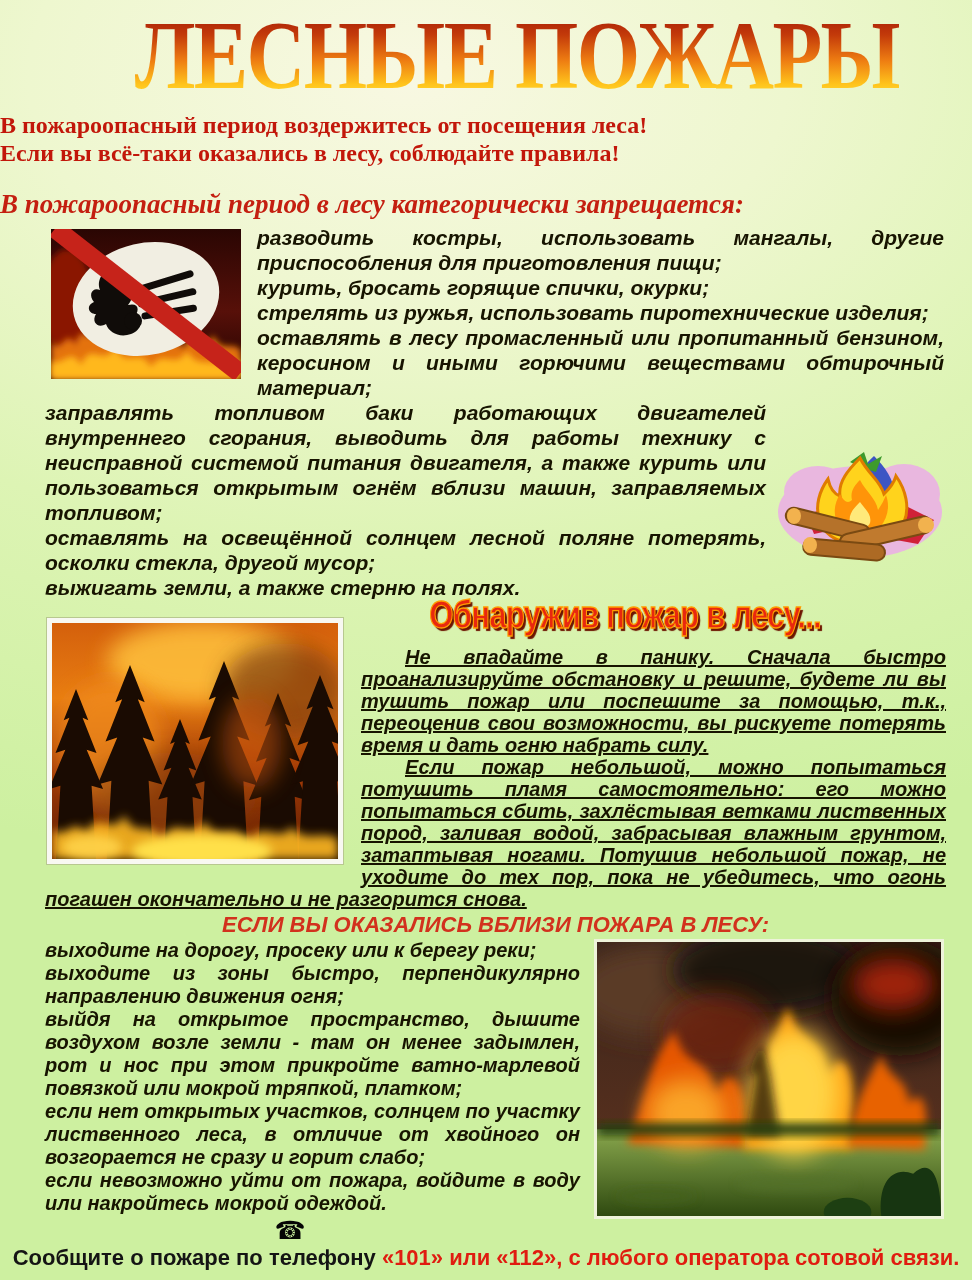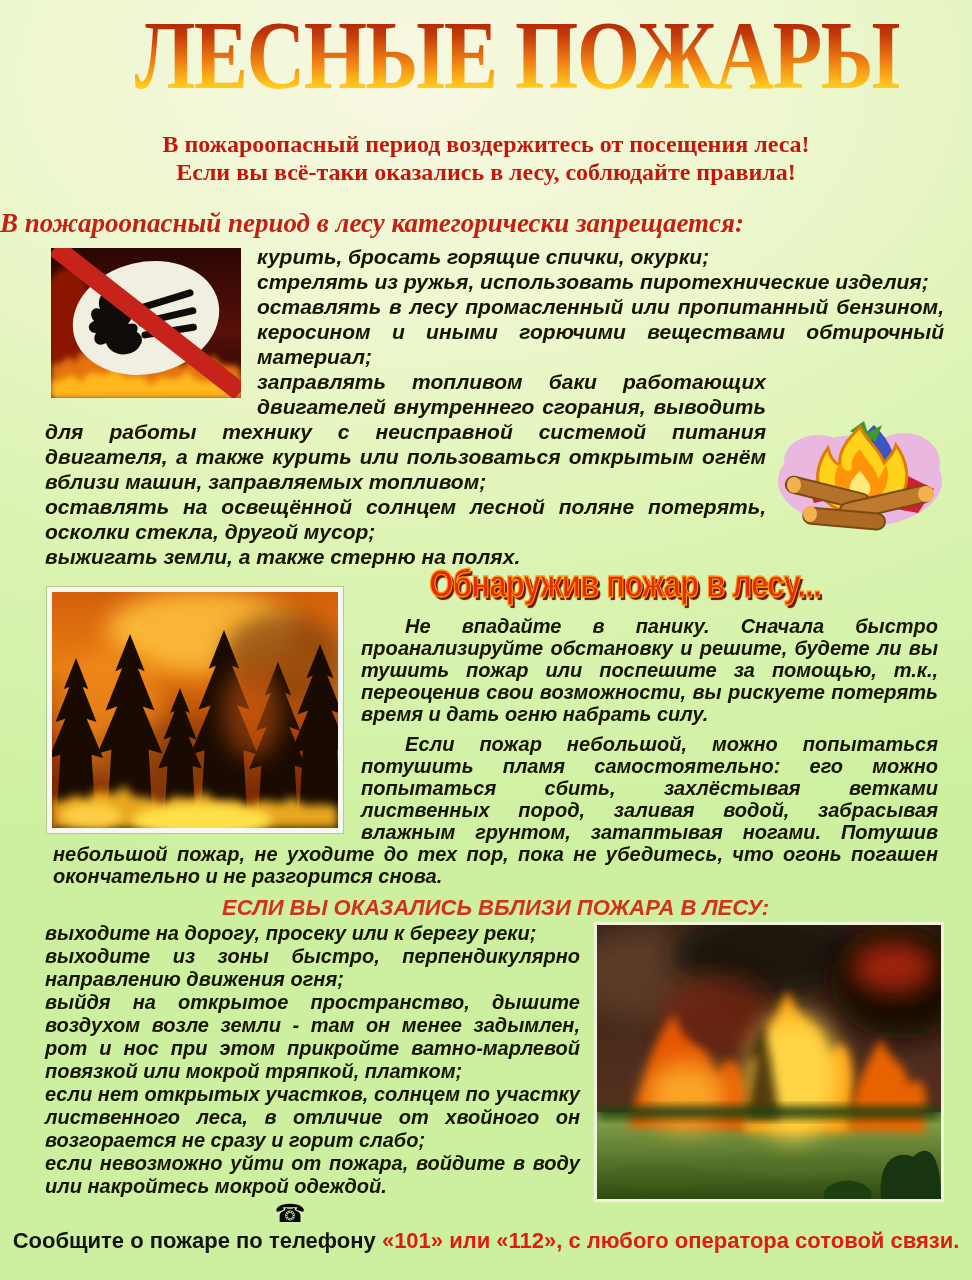--- a/index.html
+++ b/index.html
@@ -10,33 +10,33 @@
     font-family:"Liberation Sans",sans-serif;
   }
   
   h1.title{margin:0;padding-top:4px;text-align:right;
     font-family:"Liberation Serif",serif;font-weight:bold;font-size:97px;line-height:103px;}
   h1.title .grad{
     display:inline-block;transform:scaleX(.84);letter-spacing:-2px;
     background:linear-gradient(180deg,#9c1206 2%,#c33a0a 30%,#ee7d12 55%,#ffc41c 78%,#ffef4c 100%);
     -webkit-background-clip:text;background-clip:text;color:transparent;}
   
-  .intro{margin-top:23px;text-align:center;font-family:"Liberation Serif",serif;
+  .intro{margin-top:4px;font-family:"Liberation Serif",serif;
     font-weight:bold;font-size:24px;line-height:28px;color:#c2170a;}
   
   h2.h-forbidden{margin:22px 0 0;text-align:left;font-family:"Liberation Serif",serif;
     font-style:italic;font-weight:bold;font-size:27px;line-height:30px;color:#c41f10;}
   
   .flow{font-weight:bold;font-style:italic;color:#171400;text-align:justify;}
   .s1{padding:6px 28px 0 45px;font-size:21px;line-height:25px;}
   .s1 p{margin:0;}
   .img-nofire{float:left;width:190px;height:150px;margin:4px 16px 0 6px;}
   .img-campfire{float:right;width:168px;height:112px;margin:50px 0 4px 10px;}
   .s2{padding:0 26px 0 45px;font-size:20px;line-height:22px;margin-top:-8px;}
-  .s2 p{margin:8px;}
+  .s2 p{margin:0;text-decoration:underline;}
   .ind{text-indent:44px;}
   .img-forest{float:left;width:296px;height:246px;margin:26px 18px 6px 2px;
     background:#f8f8f2;padding:5px;box-sizing:border-box;box-shadow:0 0 0 1px #b8c890;}
   h2.wordart{margin:0 0 8px;text-align:center;font-style:normal;font-weight:bold;
     font-size:38px;line-height:46px;letter-spacing:-1px;color:#e8280f;
     -webkit-text-stroke:1.3px #ff9d00;text-shadow:3px 3px 1px #6d1502;
     transform:scaleX(.82);}
   h3.h-near{margin:2px 0 0;text-align:center;font-size:22px;line-height:25px;
     font-weight:bold;font-style:italic;color:#d2311d;}
   .s3{padding:2px 28px 0 45px;font-size:20px;line-height:23px;}
@@ -88,20 +88,21 @@
         <g fill="#100c09">
           <rect x="84" y="58" width="60" height="7" rx="3.5" transform="rotate(-17 84 58)"></rect>
           <rect x="86" y="72" width="60" height="7" rx="3.5" transform="rotate(-13 86 72)"></rect>
           <rect x="90" y="84" width="56" height="7" rx="3.5" transform="rotate(-9 90 84)"></rect>
           <circle cx="82" cy="92" r="9"></circle>
         </g>
         <rect x="-20" y="61" width="235" height="19" fill="#c6231a" transform="rotate(38 95 70)"></rect>
       </svg>
     </span>
 
+    <p>разводить костры, использовать мангалы, другие приспособления для приготовления пищи;</p>
     <p>курить, бросать горящие спички, окурки;</p>
     <p>стрелять из ружья, использовать пиротехнические изделия;</p>
     <p>оставлять в лесу промасленный или пропитанный бензином, керосином и иными горючими веществами обтирочный материал;</p>
     <p><span class="img-campfire">
       <svg viewBox="0 0 168 112" preserveAspectRatio="none" aria-hidden="true">
         <ellipse cx="84" cy="62" rx="82" ry="46" fill="#e9b7df"></ellipse>
         <ellipse cx="42" cy="42" rx="34" ry="26" fill="#e9b7df"></ellipse>
         <ellipse cx="128" cy="44" rx="36" ry="30" fill="#e9b7df"></ellipse>
         <path d="M98,6 C110,18 120,32 118,48 L128,44 C132,62 124,80 106,86 L72,88 C62,78 60,62 68,46 C72,56 78,58 80,50 C76,36 84,18 98,6 Z" fill="#3d55c4"></path>
         <path d="M118,50 L158,70 L142,94 L98,86 Z" fill="#d02038"></path>

